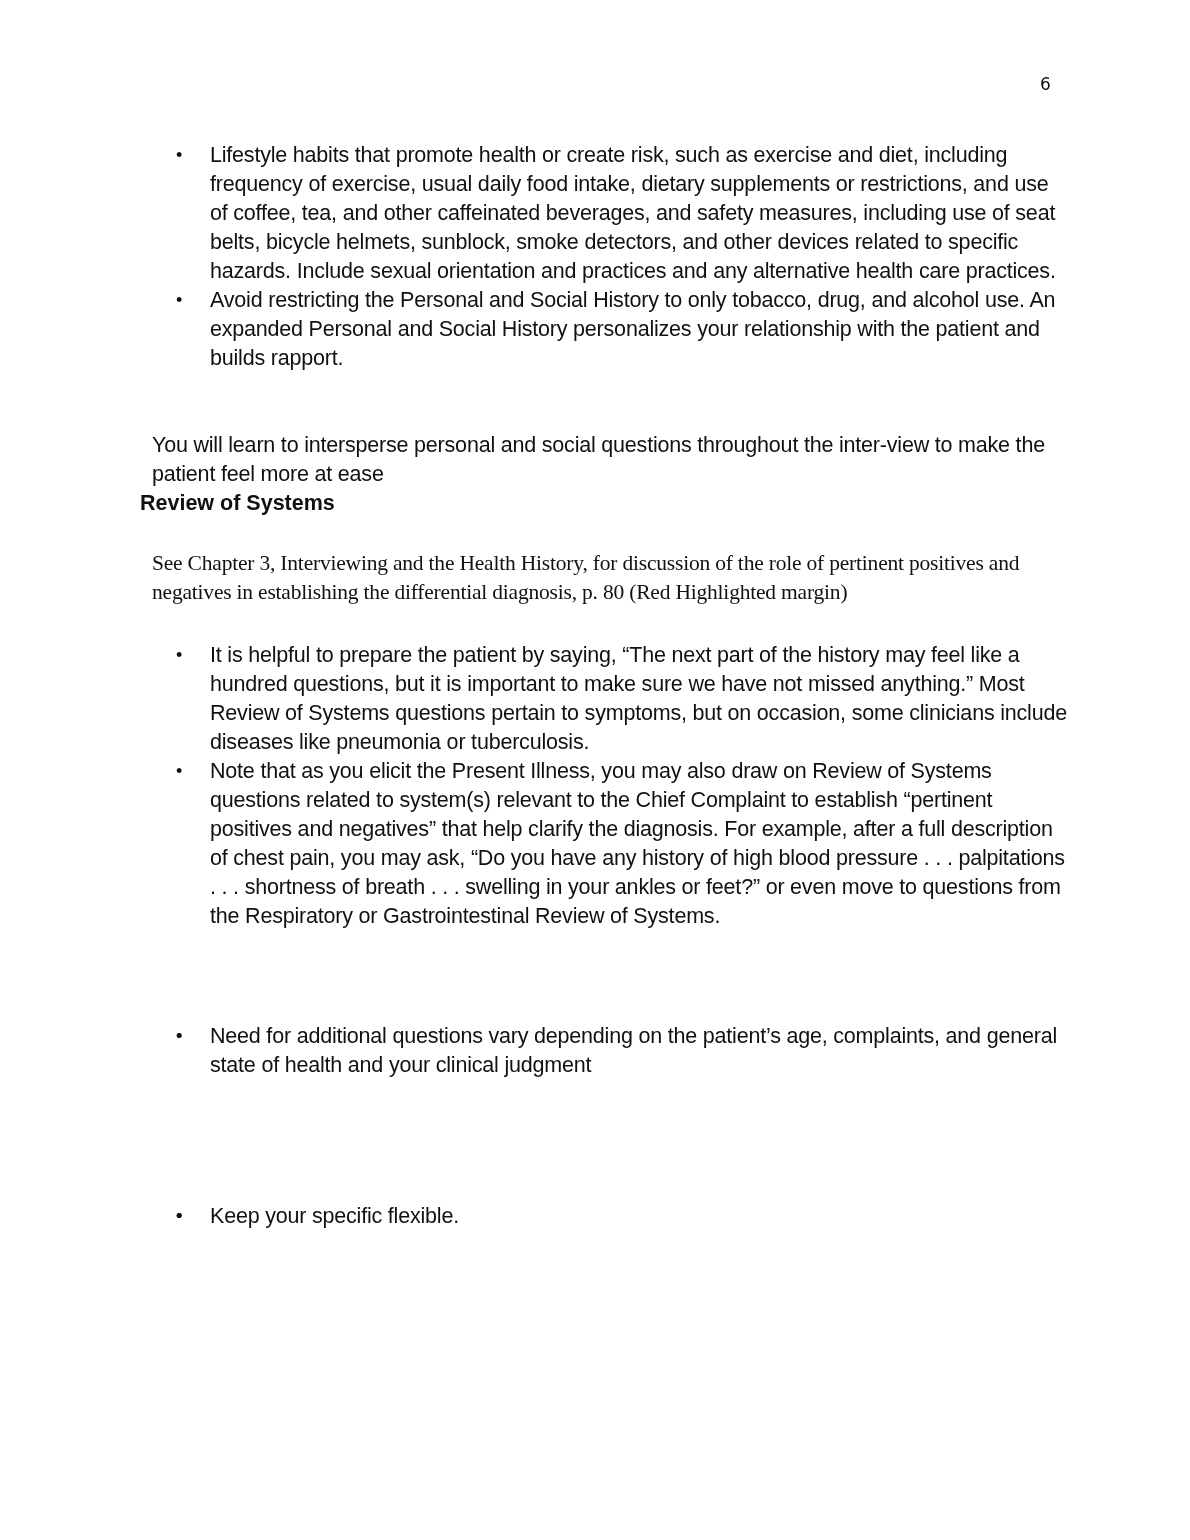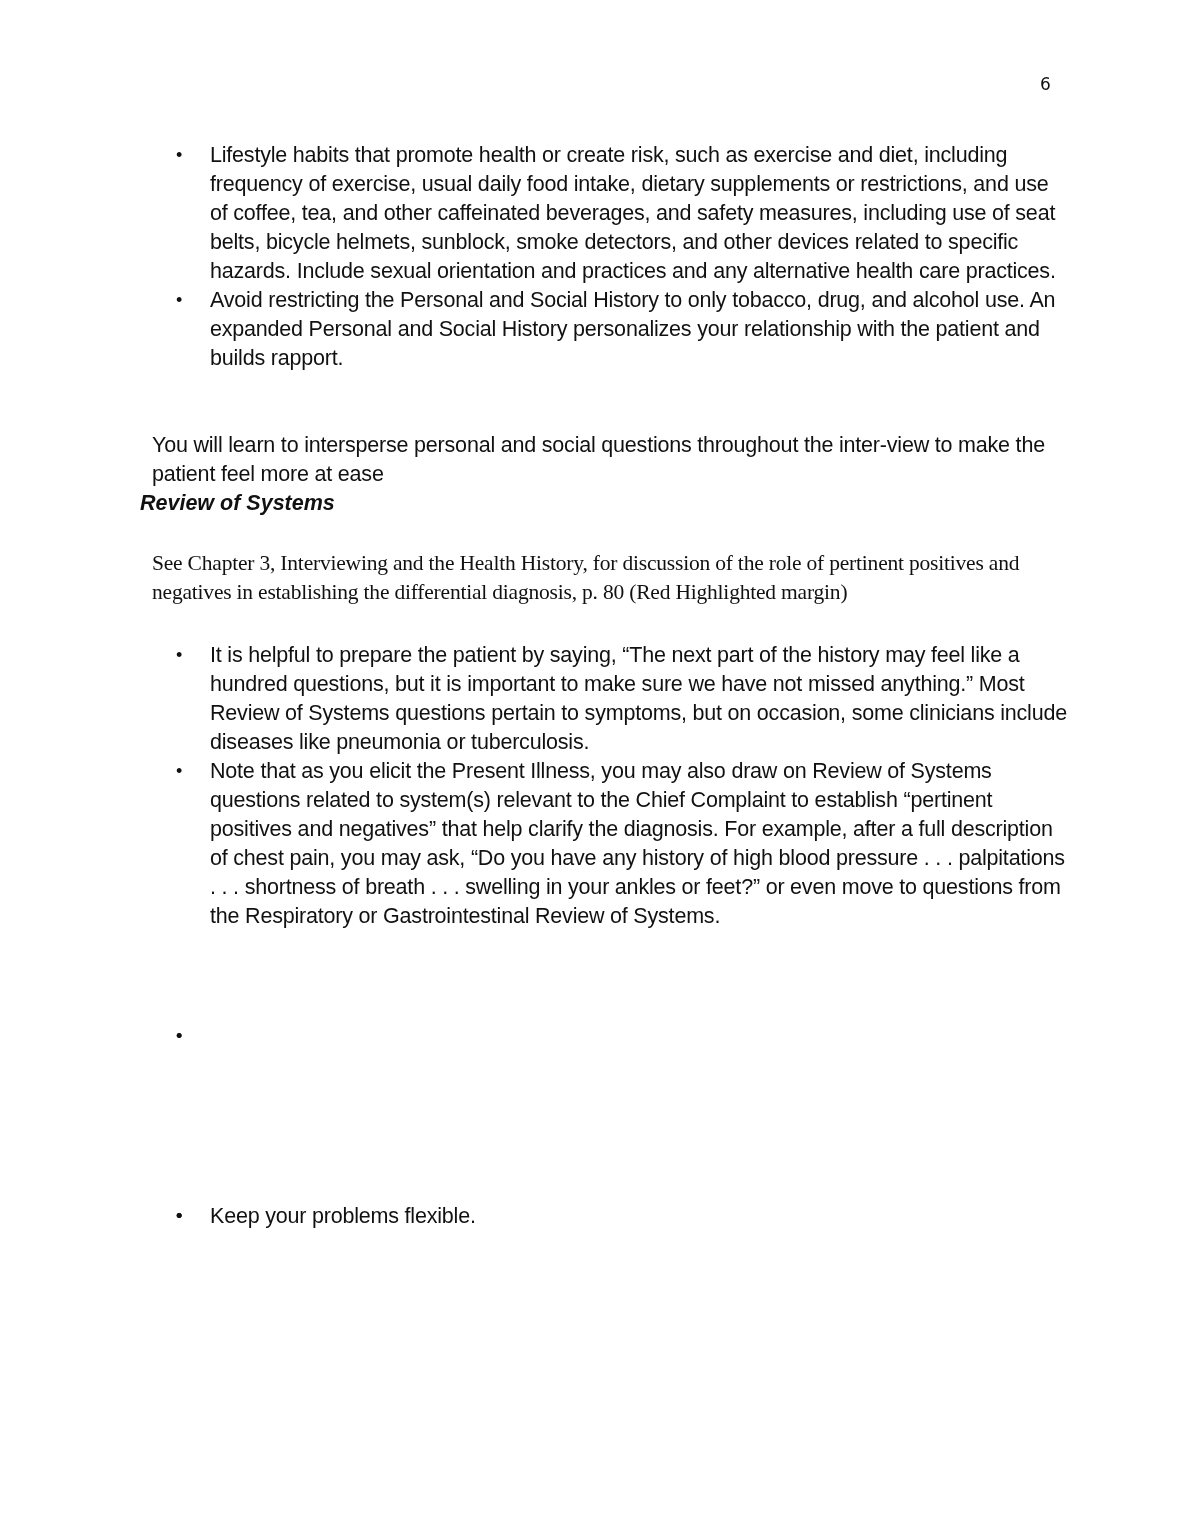--- a/index.html
+++ b/index.html
@@ -25,48 +25,49 @@
     <span>Lifestyle habits that promote health or create risk, such as exercise and diet, including frequency of exercise, usual daily food intake, dietary supplements or restrictions, and use of coffee, tea, and other caffeinated beverages, and safety measures, including use of seat belts, bicycle helmets, sunblock, smoke detectors, and other devices related to specific hazards. Include sexual orientation and practices and any alternative health care practices.</span>
   </li>
   <li>
     <span class="bullet">•</span>
     <span>Avoid restricting the Personal and Social History to only tobacco, drug, and alcohol use. An expanded Personal and Social History personalizes your relationship with the patient and builds rapport.</span>
   </li>
 </ul>
 
 <p class="para text" style="top:419px;">You will learn to intersperse personal and social questions throughout the inter-view to make the patient feel more at ease</p>
 
-<h2 class="heading" style="top:491px;font-style:italic;">Review of Systems</h2>
+<h2 class="heading" style="top:491px;">Review of Systems</h2>
 
 <p class="para text" style="top:537px;font-family:Liberation Serif, serif;">See Chapter 3, Interviewing and the Health History, for discussion of the role of pertinent positives and negatives in establishing the differential diagnosis, p. 80 (Red Highlighted margin)</p>
 
 <ul class="bullets text" style="top:641px; width:930px;">
   <li>
     <span class="bullet">•</span>
     <span>It is helpful to prepare the patient by saying, “The next part of the history may feel like a hundred questions, but it is important to make sure we have not missed anything.” Most Review of Systems questions pertain to symptoms, but on occasion, some clinicians include diseases like pneumonia or tuberculosis.</span>
   </li>
   <li>
     <span class="bullet">•</span>
     <span>Note that as you elicit the Present Illness, you may also draw on Review of Systems questions related to system(s) relevant to the Chief Complaint to establish “pertinent positives and negatives” that help clarify the diagnosis. For example, after a full description of chest pain, you may ask, “Do you have any history of high blood pressure . . . palpitations . . . shortness of breath . . . swelling in your ankles or feet?” or even move to questions from the Respiratory or Gastrointestinal Review of Systems.</span>
   </li>
 </ul>
 
 <ul class="bullets text" style="top:1022px; width:930px;">
   <li>
     <span class="bullet">•</span>
   </li>
   <li>
     <span class="bullet">•</span>
+    <span>Need for additional questions vary depending on the patient’s age, complaints, and general state of health and your clinical judgment</span>
   </li>
 </ul>
 
 <ul class="bullets text" style="top:1202px; width:920px;">
   <li>
     <span class="bullet">•</span>
   </li>
   <li>
     <span class="bullet">•</span>
   </li>
   <li>
     <span class="bullet">•</span>
-    <span>Keep your problems flexible.</span>
+    <span>Keep your specific flexible.</span>
   </li>
 </ul>
 
 </body></html>

